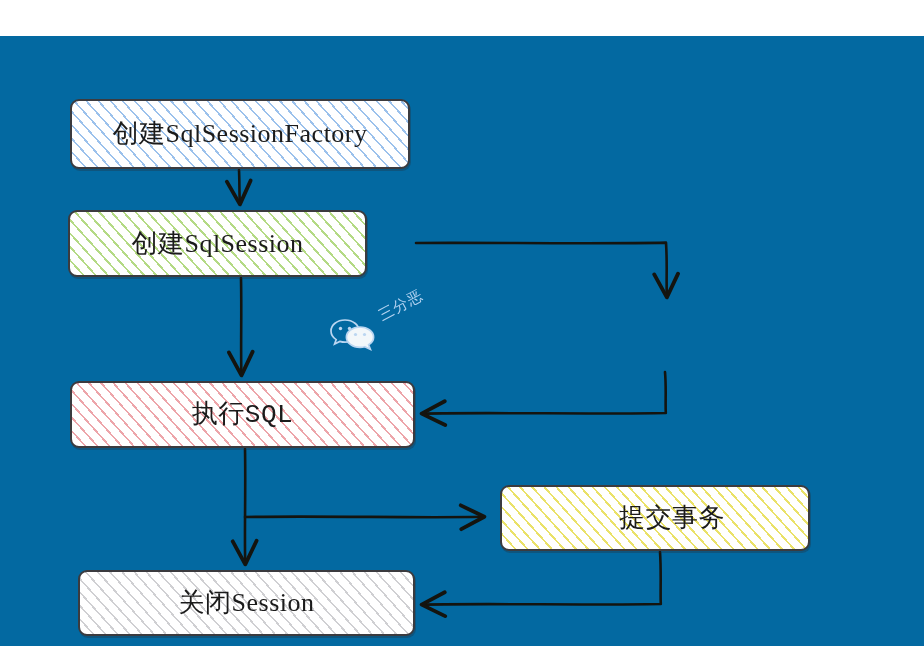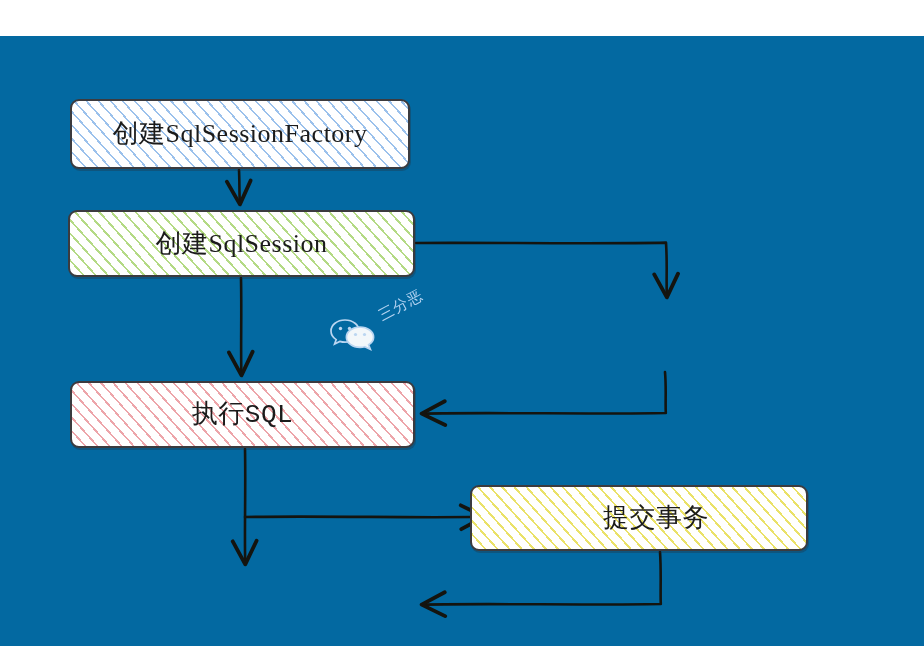--- a/index.html
+++ b/index.html
@@ -144,33 +144,36 @@
       <path d="M245,481 C320,479.6 420,482.2 482,480.8" marker-end="url(#arrowOpen)"></path>
 
       <path d="M660,516 C661.4,536 660.2,556 660.8,568 C580,569.4 500,567.2 424,568.6" marker-end="url(#arrowOpen)"></path>
     </g>
   </svg>
 
   <div class="node fill-blue" id="node-create-factory" style="left:70px; top:63px; width:340px; height:70px; font-size:26px;">
     <span class="node-label">创建SqlSessionFactory</span>
   </div>
 
-  <div class="node fill-green" id="node-create-session" style="left:68px; top:174px; width:347px; height:67px; font-size:26px;">
+  <div class="node fill-green" id="node-create-session" style="left:68px; top:174px; width:299px; height:67px; font-size:26px;">
     <span class="node-label">创建SqlSession</span>
   </div>
 
 
   <div class="node fill-red" id="node-execute-sql" style="left:70px; top:345px; width:345px; height:67px; font-size:26px;">
     <span class="node-label">执行SQL</span>
   </div>
 
-  <div class="node fill-yellow" id="node-commit-transaction" style="left:470px; top:449px; width:338px; height:66px; font-size:26px;padding-left:34px;">
+  <div class="node fill-yellow" id="node-commit-transaction" style="left:500px; top:449px; width:310px; height:66px; font-size:26px;padding-left:34px;">
     <span class="node-label">提交事务</span>
   </div>
 
+  <div class="node fill-gray" id="node-close-session" style="left:78px; top:534px; width:337px; height:66px; font-size:26px;">
+    <span class="node-label">关闭Session</span>
+  </div>
 
   <div id="watermark">
     <svg width="140" height="70" viewBox="0 0 140 70" xmlns="http://www.w3.org/2000/svg">
       <g fill="none" stroke="#c5dcf6" stroke-width="1.7">
         <path d="M20,32 C12,32 6,37 6,43 C6,46.5 8,49.6 11.2,51.6 L9.6,56 L14.8,53.4
                  C16.4,53.9 18.2,54.2 20,54.2 C28,54.2 34,49.2 34,43 C34,37 28,32 20,32 Z"></path>
         <path d="M35,39 C27.4,39 21.4,43.6 21.4,49.2 C21.4,54.8 27.4,59.4 35,59.4
                  C36.7,59.4 38.3,59.2 39.8,58.7 L45.4,61.4 L43.6,56.8
                  C46.6,54.9 48.6,52.2 48.6,49.2 C48.6,43.6 42.6,39 35,39 Z" fill="#ffffff"></path>
       </g>

